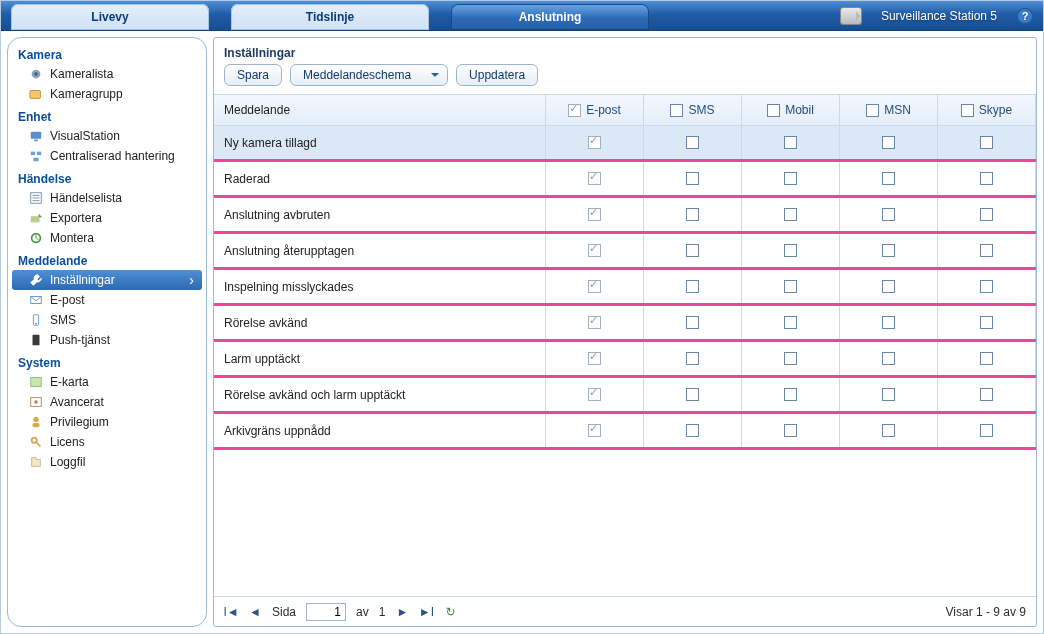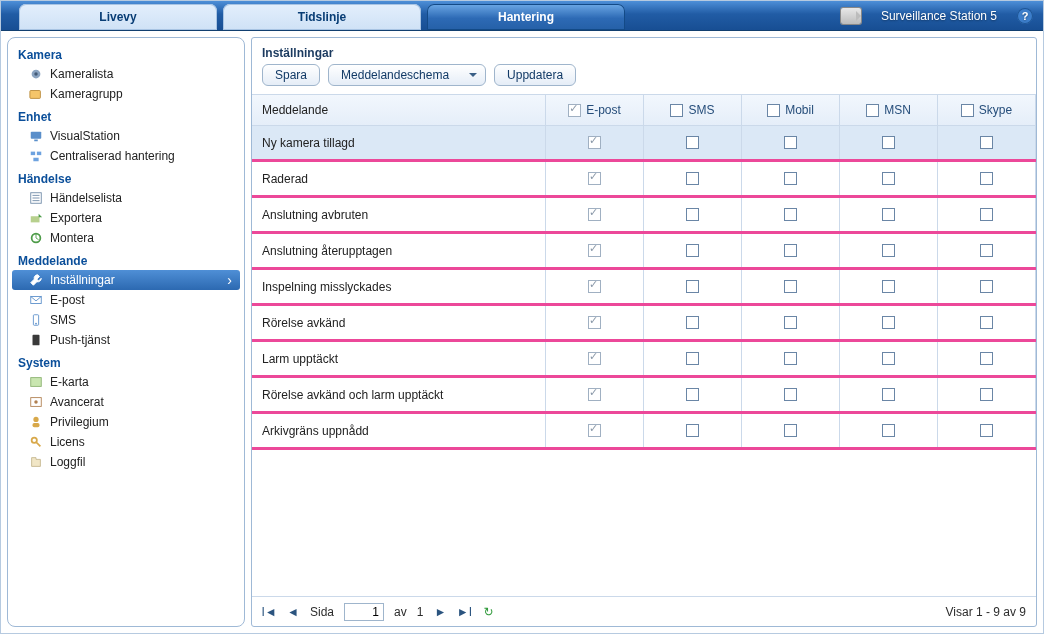--- a/index.html
+++ b/index.html
@@ -12,29 +12,29 @@
   --row-alt:#f6fafe;
   --row-sel:#dbe8f6;
   --link:#0b4f9a;
   --grid-border:#cbd9ea;
   --btn-border:#9fb5cc;
 }
 *{box-sizing:border-box;font-family:Tahoma,Arial,sans-serif;font-size:12px}
 html,body{margin:0;padding:0;width:100%;height:100%;background:#fff}
 .app{width:1044px;height:634px;border:1px solid var(--border);position:relative;background:#fff}
 .topbar{height:30px;background:linear-gradient(#4d8fd8,#215ca5 45%,#174e93);display:flex;align-items:stretch;position:relative;border-bottom:1px solid #123f70}
-.tabs{display:flex;align-items:flex-end;gap:6px;padding-left:18px}
+.tabs{display:flex;align-items:flex-end;gap:22px;padding-left:10px}
 .tab{min-width:198px;height:26px;margin-top:4px;border-radius:7px 7px 0 0;background:linear-gradient(#e3effc,#cfe2f6);box-shadow:inset 0 0 0 1px #a8c4e3;color:#083d75;display:flex;align-items:center;justify-content:center;font-weight:bold;position:relative}
 .tab.active{background:linear-gradient(#6ca8e6,#2d6ab5 55%,#2560a7);color:#fff;box-shadow:inset 0 0 0 1px #134a87}
 .title-area{margin-left:auto;display:flex;align-items:center;color:#fff;padding-right:10px;font-size:18px;text-shadow:0 1px 2px rgba(0,0,0,.35);gap:20px}
 .title-area .cam-icon{width:20px;height:16px;background:linear-gradient(#e8e8e8,#bcbcbc);border-radius:2px;position:relative;box-shadow:0 0 0 1px #888}
 .title-area .cam-icon:after{content:"";position:absolute;right:-5px;top:3px;border:5px solid transparent;border-left-color:#bcbcbc}
 .help-icon{width:16px;height:16px;border-radius:50%;background:#3c7ecb;color:#fff;display:flex;align-items:center;justify-content:center;font-size:11px;font-weight:bold;box-shadow:inset 0 0 0 1px #1e5595}
 .body{position:absolute;inset:30px 0 0 0;display:flex;padding:6px;gap:6px}
-.sidebar{width:238px;border:1px solid var(--panel-border);border-radius:8px;background:#fff;overflow-y:auto;padding:4px 0}
+.sidebar{width:200px;border:1px solid var(--panel-border);border-radius:14px;background:#fff;overflow-y:auto;padding:4px 0}
 .section-title{color:#0b4f9a;font-weight:bold;padding:6px 10px 2px 10px}
 .side-item{display:flex;align-items:center;gap:6px;padding:3px 10px 3px 20px;color:#222;cursor:pointer}
 .side-item.selected{background:linear-gradient(#4f8fd6,#2c69b1);color:#fff;position:relative;margin:0 4px;border-radius:3px;padding-left:16px}
 .side-item.selected:after{content:"›";position:absolute;right:8px;color:#fff;font-size:14px}
 .side-item .ic{width:16px;height:14px;display:flex;align-items:center;justify-content:center}
 .main{flex:1;border:1px solid var(--panel-border);border-radius:3px;background:#fff;display:flex;flex-direction:column;min-width:0}
 .panel-title{padding:8px 10px 4px 10px;font-weight:bold;color:#1b3a5f}
 .toolbar{display:flex;gap:8px;padding:0 10px 8px 10px}
 .btn{height:22px;border:1px solid var(--btn-border);background:linear-gradient(#fff,#e5edf7);border-radius:6px;padding:0 12px;display:flex;align-items:center;justify-content:center;cursor:pointer;color:#123a66}
 .btn.dd{padding-right:36px;position:relative;min-width:150px;justify-content:center}
@@ -61,21 +61,21 @@
 .side-item.selected .ic svg *{fill:#fff;stroke:#fff}
 </style>
 </head>
 <body>
 
 <div class="app">
   <div class="topbar">
     <div class="tabs">
       <div class="tab">Livevy</div>
       <div class="tab">Tidslinje</div>
-      <div class="tab active">Hantering</div>
+      <div class="tab active">Anslutning</div>
     </div>
     <div class="title-area">
       <span class="cam-icon"></span>
       <span>Surveillance Station 5</span>
       <span class="help-icon">?</span>
     </div>
   </div>
 
   <div class="body">
 

